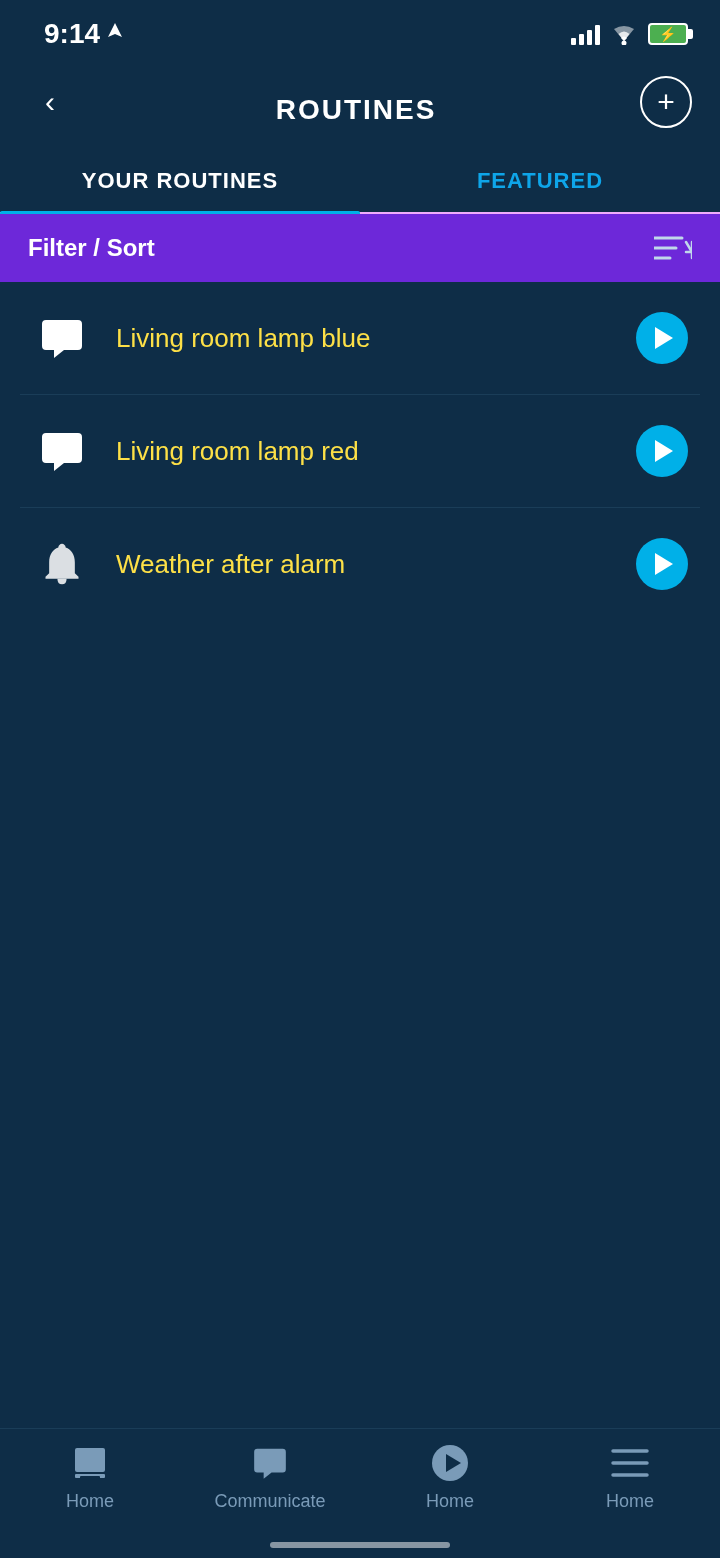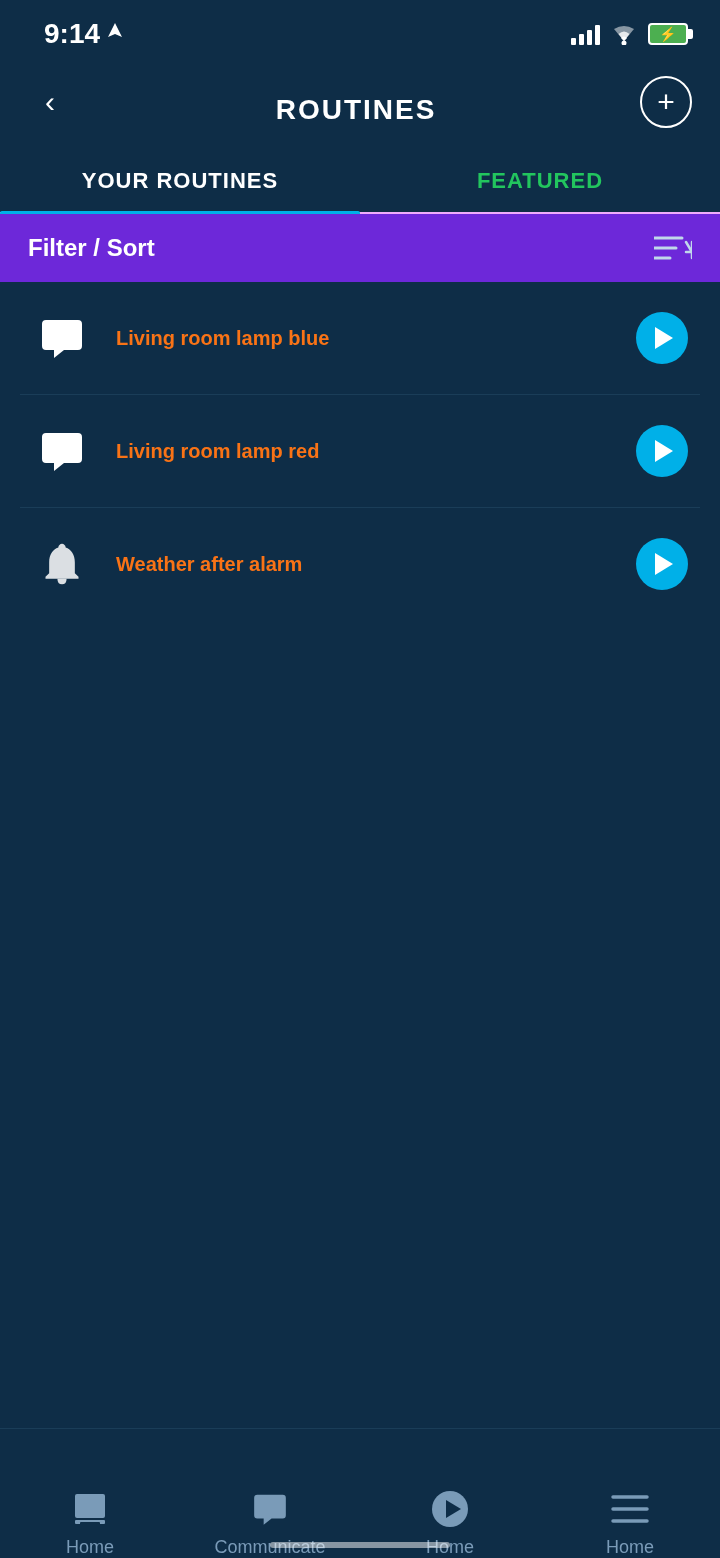--- a/index.html
+++ b/index.html
@@ -125,21 +125,21 @@
     }
     .tab {
       flex: 1;
       text-align: center;
       padding: 20px 0 18px 0;
       font-size: 22px;
       font-weight: 700;
       letter-spacing: 1px;
       cursor: pointer;
       position: relative;
-      color: #22c55e;
+      color: #0ea5e9;
     }
     .tab.active {
       color: #ffffff;
     }
     .tab.active::after {
       content: '';
       position: absolute;
       bottom: -2px;
       left: 0;
       right: 0;
@@ -185,23 +185,23 @@
     .routine-icon-wrap {
       width: 60px;
       height: 60px;
       display: flex;
       align-items: center;
       justify-content: center;
       flex-shrink: 0;
     }
     .routine-name {
       flex: 1;
-      font-size: 20px;
-      color: #f97316;
-      font-weight: 700;
+      font-size: 26px;
+      color: #fde047;
+      font-weight: 400;
     }
     .play-btn {
       width: 52px;
       height: 52px;
       border-radius: 50%;
       background: #00b0e8;
       display: flex;
       align-items: center;
       justify-content: center;
       cursor: pointer;
@@ -229,22 +229,22 @@
     
     .bottom-nav {
       position: fixed;
       bottom: 0;
       left: 0;
       width: 720px;
       height: 130px;
       background: #0e2d47;
       border-top: 1.5px solid #1a3d58;
       display: flex;
-      align-items: flex-end;
-      padding-top: 26px;
+      align-items: flex-start;
+      padding-top: 14px;
     }
     .nav-item {
       flex: 1;
       display: flex;
       flex-direction: column;
       align-items: center;
       gap: 8px;
       cursor: pointer;
     }
     .nav-icon {

